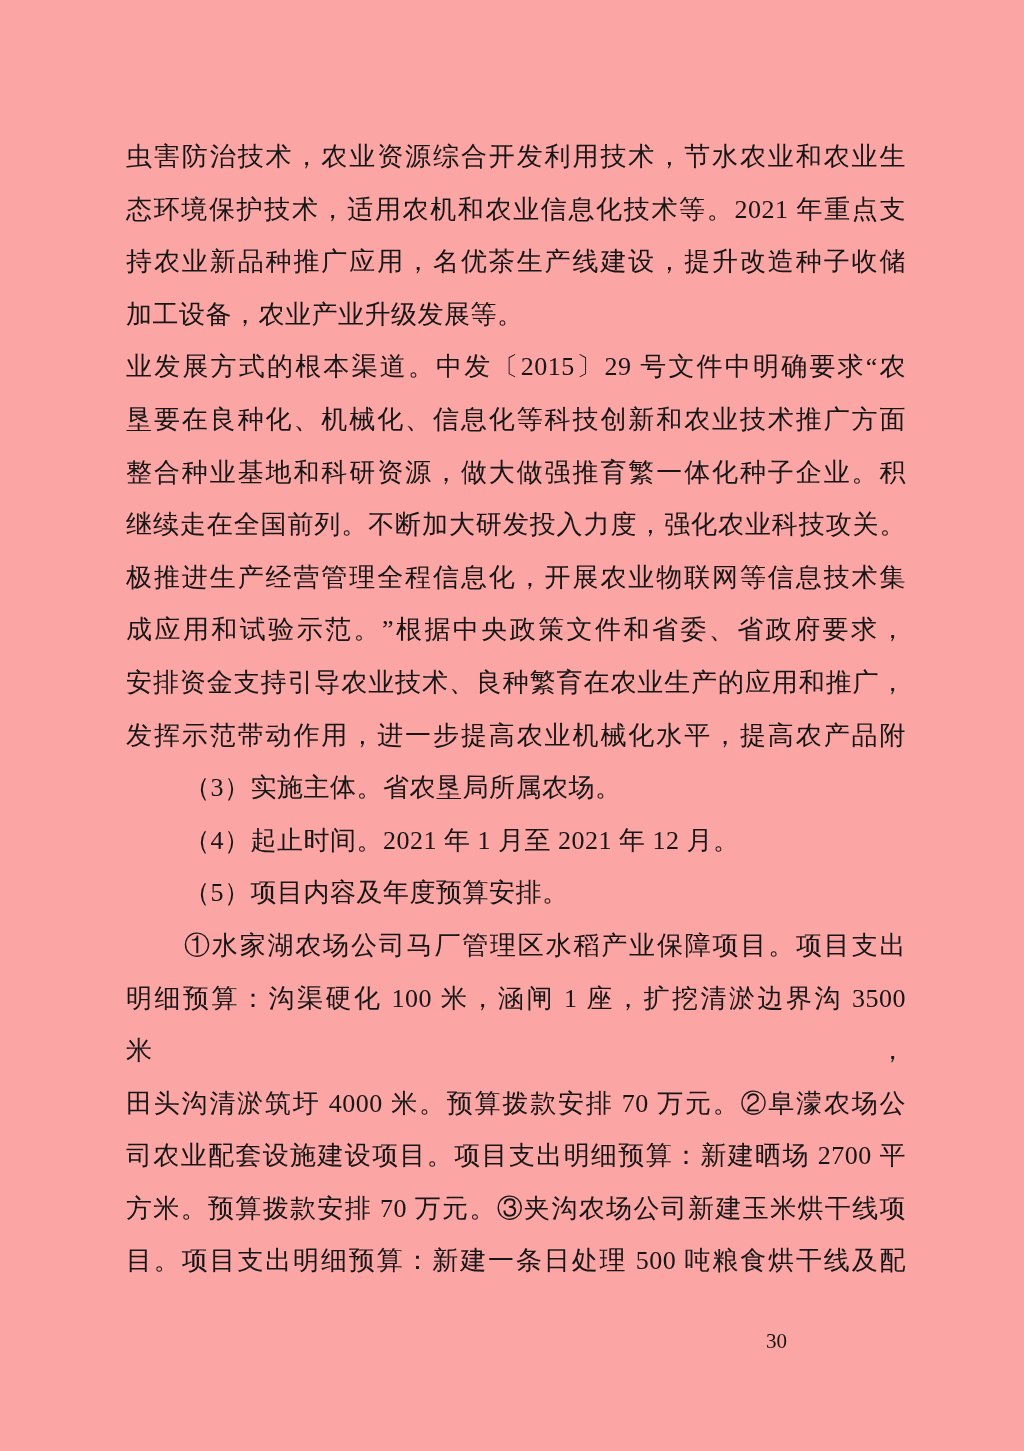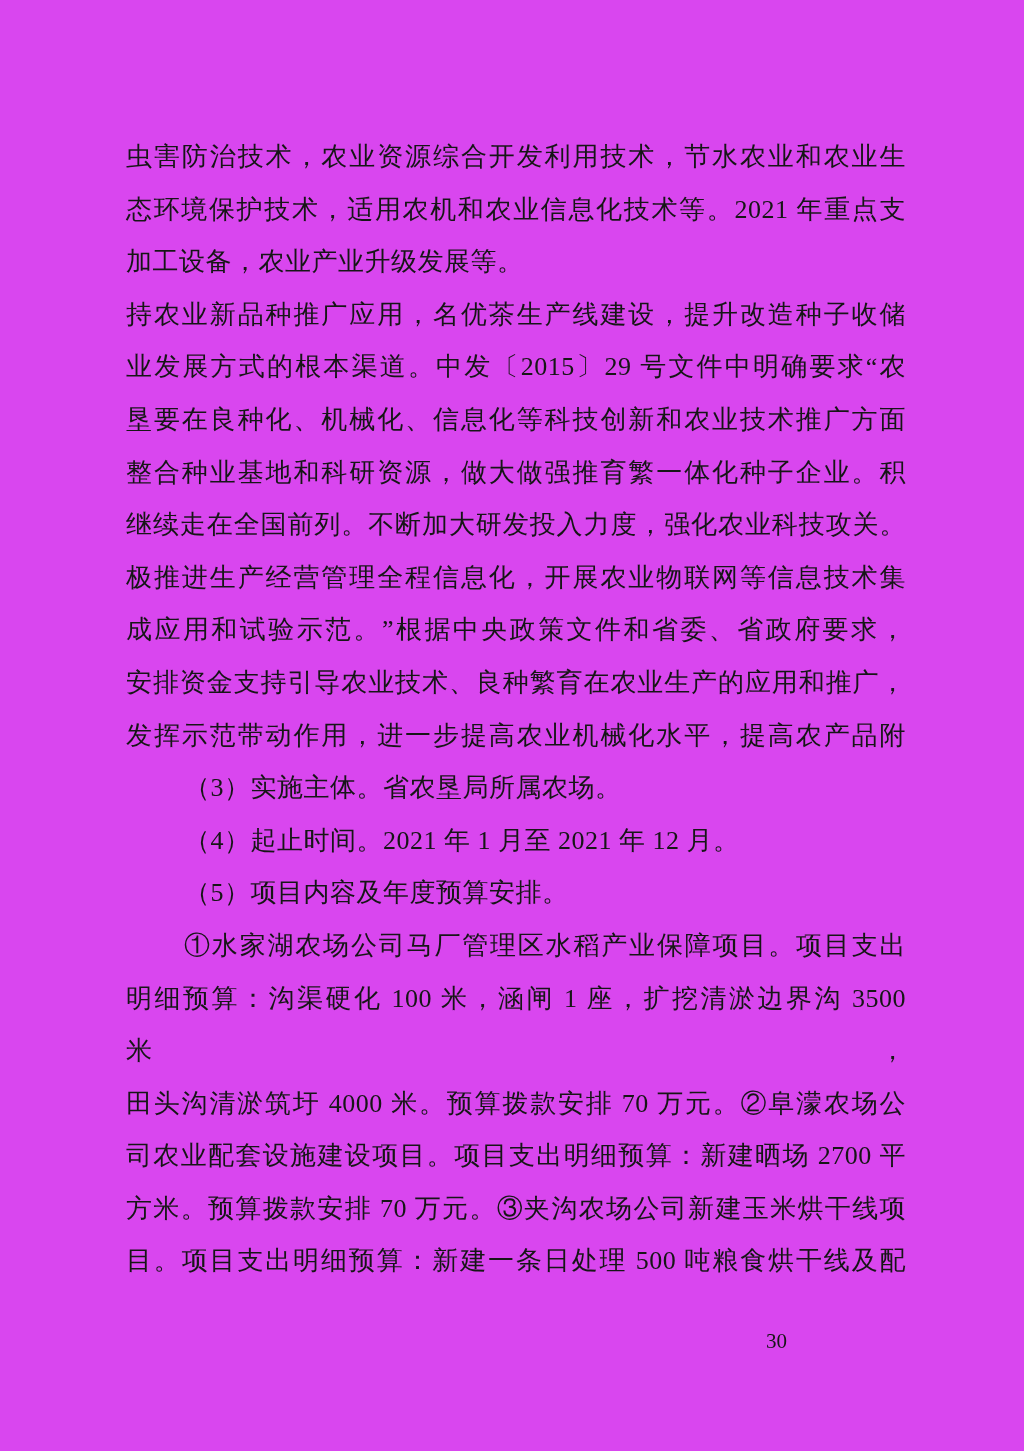--- a/index.html
+++ b/index.html
@@ -10,21 +10,21 @@
     width: 1024px;
     height: 1451px;
     background: #fdfdfc;
     position: relative;
     overflow: hidden;
     font-family: "Liberation Serif", "DejaVu Serif", serif;
   }
   .page {
     position: absolute;
     inset: 0;
-    background: #d946ef;
+    background: #fca5a5;
   }
   .text-block {
     position: absolute;
     left: 126px;
     top: 131px;
     width: 780px;
   }
   .line {
     font-size: 26px;
     line-height: 52.6px;
@@ -49,22 +49,22 @@
     font-family: "Liberation Serif", "DejaVu Serif", serif;
   }
 </style>
 </head>
 <body>
 
 <div class="page">
   <div class="text-block">
       <div class="line full">虫害防治技术，农业资源综合开发利用技术，节水农业和农业生</div>
       <div class="line full">态环境保护技术，适用农机和农业信息化技术等。2021 年重点支</div>
+      <div class="line full">持农业新品种推广应用，名优茶生产线建设，提升改造种子收储</div>
       <div class="line">加工设备，农业产业升级发展等。</div>
-      <div class="line full">持农业新品种推广应用，名优茶生产线建设，提升改造种子收储</div>
       <div class="line full">业发展方式的根本渠道。中发〔2015〕29 号文件中明确要求“农</div>
       <div class="line full">垦要在良种化、机械化、信息化等科技创新和农业技术推广方面</div>
       <div class="line full">整合种业基地和科研资源，做大做强推育繁一体化种子企业。积</div>
       <div class="line full">继续走在全国前列。不断加大研发投入力度，强化农业科技攻关。</div>
       <div class="line full">极推进生产经营管理全程信息化，开展农业物联网等信息技术集</div>
       <div class="line full">成应用和试验示范。”根据中央政策文件和省委、省政府要求，</div>
       <div class="line full">安排资金支持引导农业技术、良种繁育在农业生产的应用和推广，</div>
       <div class="line full">发挥示范带动作用，进一步提高农业机械化水平，提高农产品附</div>
       <div class="line indent">（3）实施主体。省农垦局所属农场。</div>
       <div class="line indent">（4）起止时间。2021 年 1 月至 2021 年 12 月。</div>

